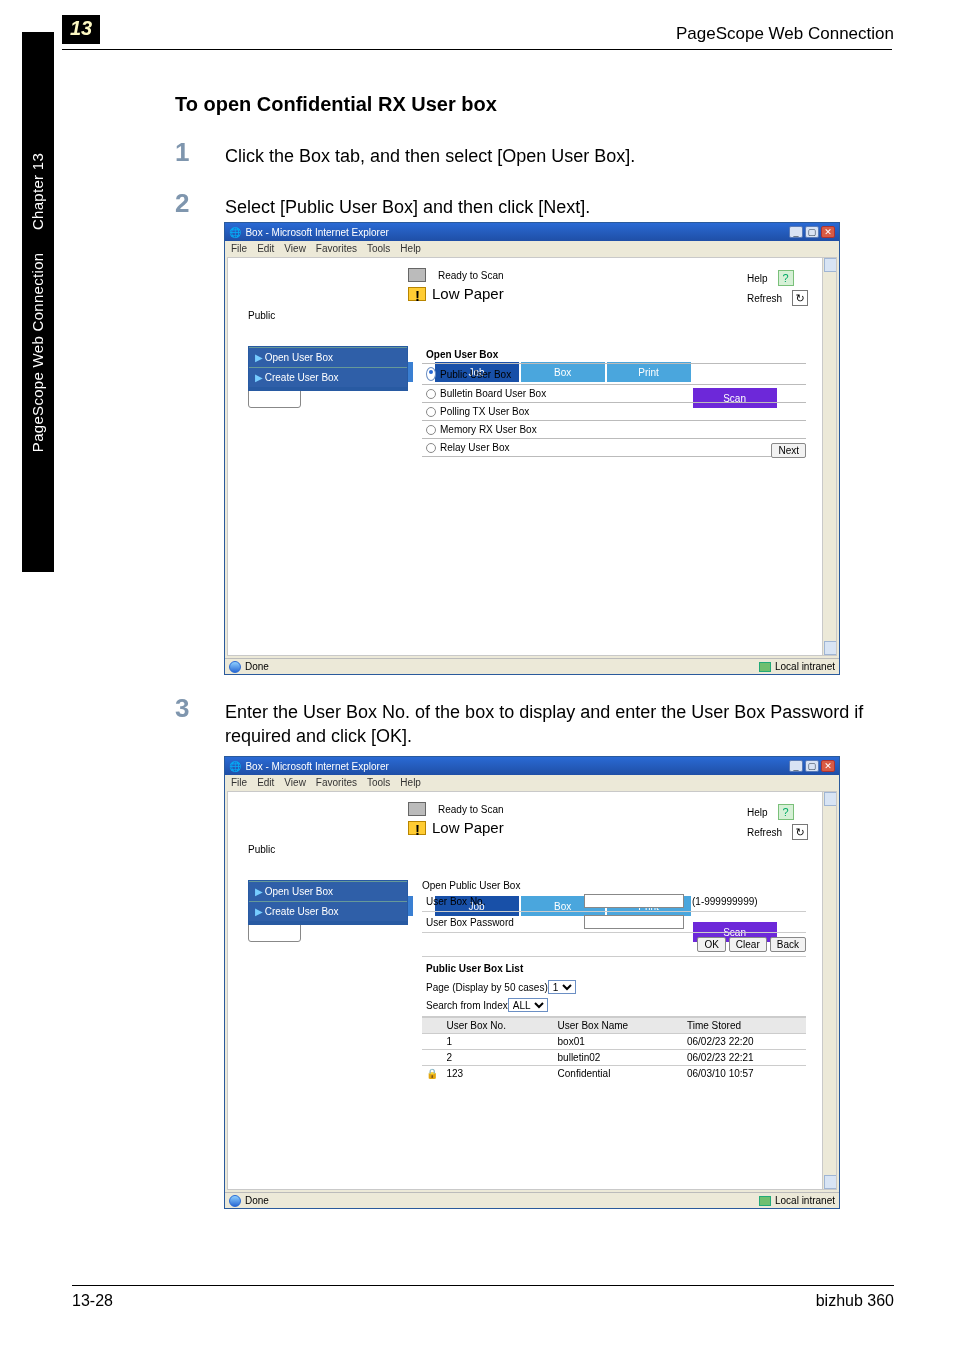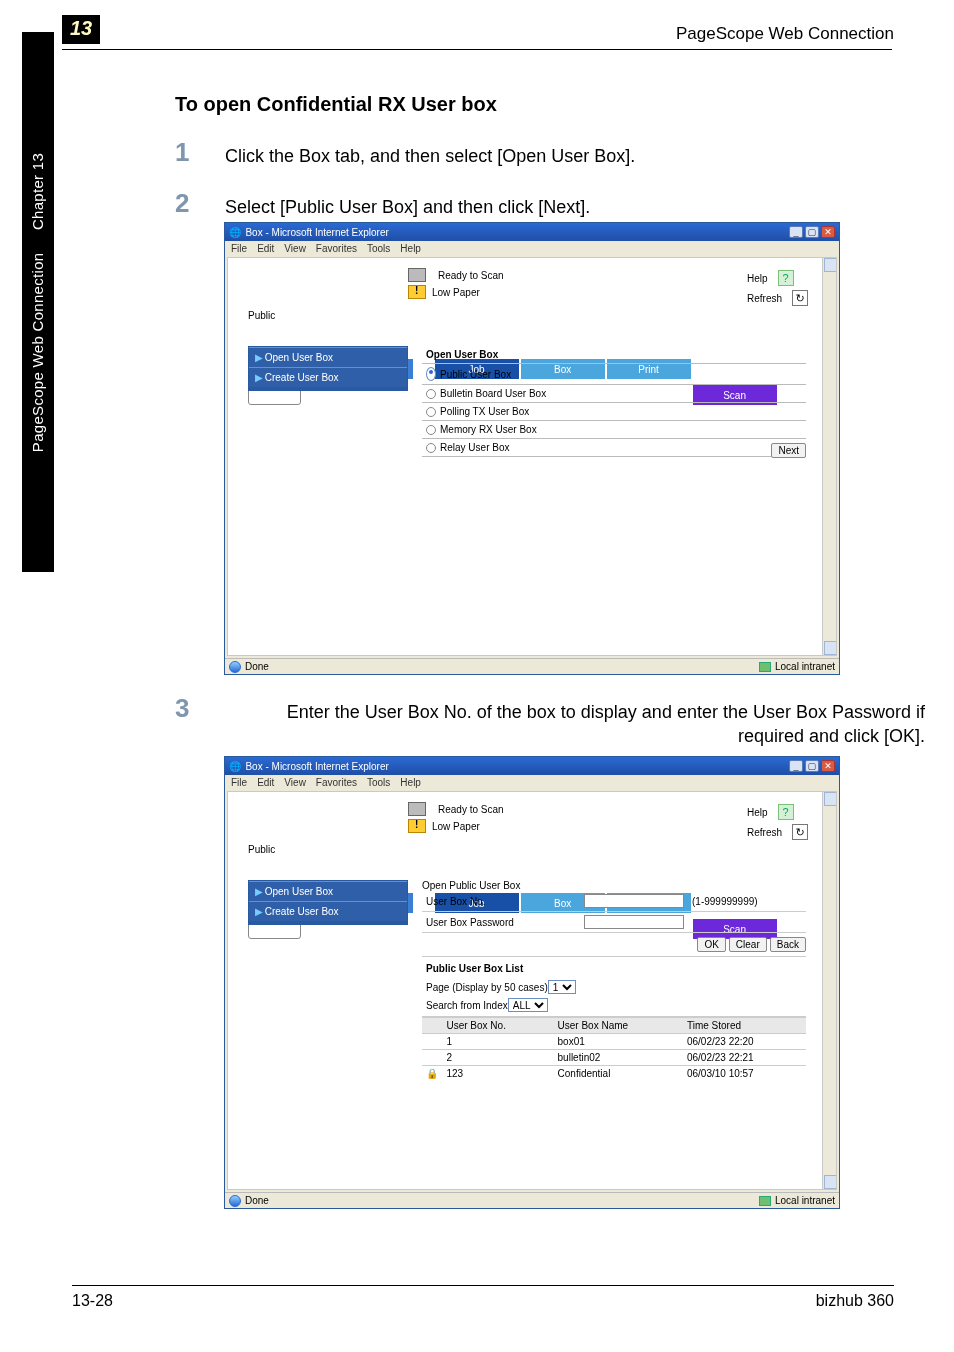--- a/index.html
+++ b/index.html
@@ -71,21 +71,20 @@
     left: -2px;
     top: -7px;
     font-size: 26px;
     font-weight: bold;
     color: #7f96ae;
   }
   .step-text {
     margin-left: 48px;
     font-size: 18px;
     line-height: 1.35;
-    text-align: right;
   }
 
   .step1 { top: 144px; }
   .step2 { top: 195px; }
   .step3 { top: 700px; }
 
   
   .browser {
     position: absolute;
     left: 224px;
@@ -135,21 +134,21 @@
     background: #ece9d8; border-left: 1px solid #c9c9c9;
   }
   .scroll::before, .scroll::after {
     content: ""; position: absolute; left: 1px; width: 12px; height: 12px;
     background: #d8e4f4; border: 1px solid #9fb5d4;
   }
   .scroll::before { top: 0; }
   .scroll::after { bottom: 0; }
 
   .status-a { display:flex; align-items:center; gap:12px; margin: 10px 0 3px 180px; font-size: 10px; }
-  .status-b { display:flex; align-items:center; gap:6px; margin: 0 0 0 180px; font-size: 10px; }
+  .status-b { display:flex; align-items:center; gap:6px; margin: 0 0 0 180px; font-size: 15px; }
   .prn-ico { width:18px; height:14px; background:#bbb; border:1px solid #666; }
   .warn-ico { width:18px; height:14px; background:#ffcc33; border:1px solid #b88500; position:relative; }
   .warn-ico::after{ content:"!"; position:absolute; left:6px; top:-1px; font-weight:bold; color:#000; }
 
   .hdr-right { position:absolute; right: 28px; top: 12px; font-size:10px; }
   .hdr-right .lnk { display:flex; gap:10px; align-items:center; margin-bottom:4px; }
   .sq { width:16px; height:16px; background:#fff; border:1px solid #777; display:flex; align-items:center; justify-content:center; font-size:11px; }
   .sq.help { background:#d6f0d6; color:#0a6; border-color:#7ac07a; }
 
   .userlabel { position:absolute; left: 20px; top: 52px; font-size: 10px; }

